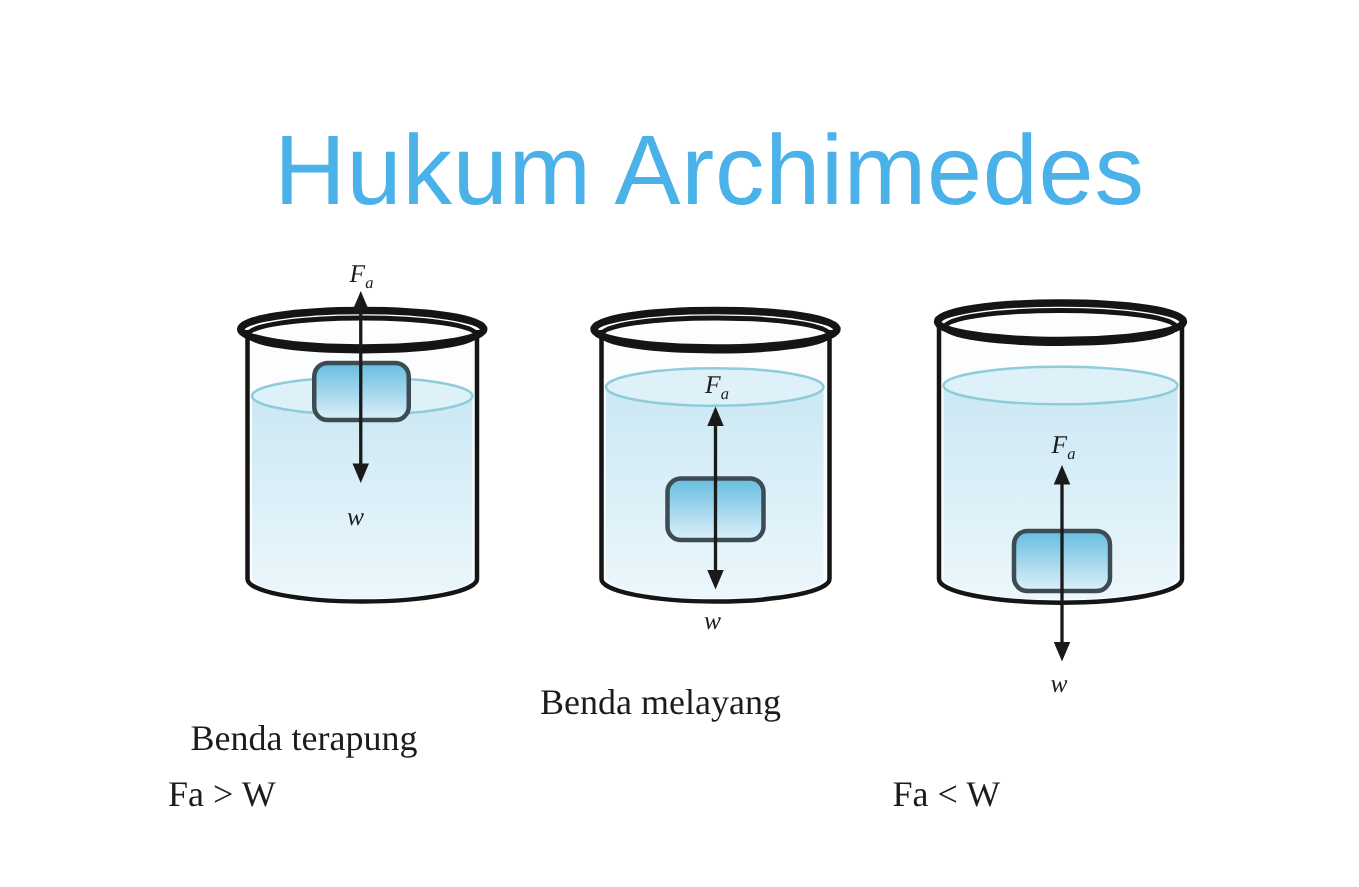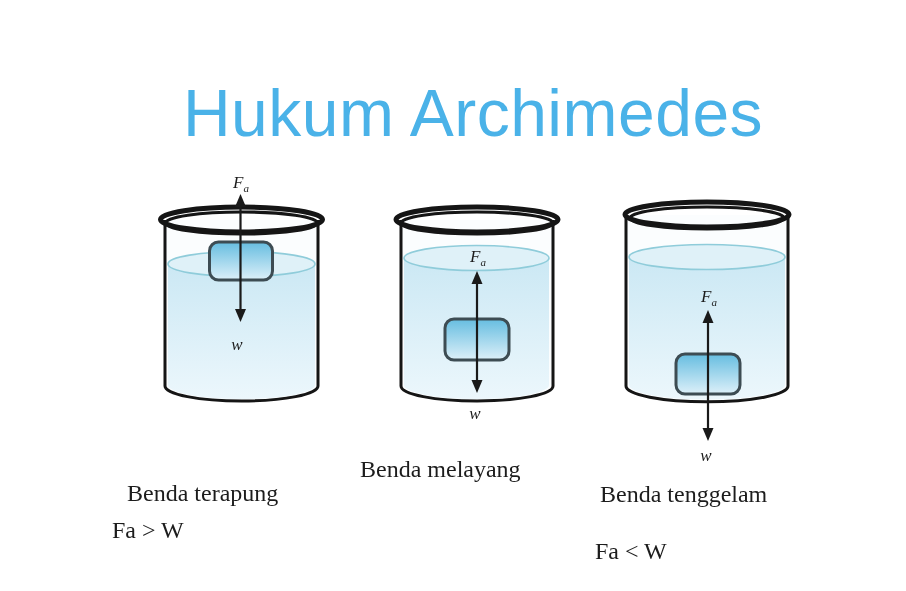--- a/index.html
+++ b/index.html
@@ -29,21 +29,21 @@
   .stop-obj-bottom { stop-color:var(--object_bottom); }
   .caption, .formula {
     position:absolute; width:220px; color:var(--text_dark);
     font-family:"Liberation Serif", serif; font-size:24px; white-space:nowrap;
   }
   .caption-1 { left:127px; top:480px; }
   .formula-1 { left:112px; top:517px;font-family:Liberation Serif, serif; }
   .caption-2 { left:360px; top:456px; }
   .formula-2 { left:359px; top:518px; }
   .caption-3 { left:600px; top:481px; }
-  .formula-3 { left:595px; top:538px; }
+  .formula-3 { left:595px; top:517px; }
 </style>
 </head>
 <body>
 
 <div class="canvas">
 
   <div class="title">Hukum Archimedes</div>
 
   <svg class="diagram-svg" width="906" height="591" viewBox="0 0 906 591">
     <defs>
@@ -96,16 +96,15 @@
       <polygon class="arrow-head" points="708,310 702.5,323 713.5,323"></polygon>
       <polygon class="arrow-head" points="708,441 702.5,428 713.5,428"></polygon>
       <text class="force-label" x="709" y="302" text-anchor="middle"><tspan>F</tspan><tspan class="force-sub" dy="4">a</tspan></text>
       <text class="force-label" x="706" y="461" text-anchor="middle">w</text>
     </g>
   </svg>
 
   <div class="caption caption-1">Benda terapung</div>
   <div class="formula formula-1">Fa &gt; W</div>
   <div class="caption caption-2">Benda melayang</div>
-  <div class="caption caption-3">Benda tenggelam</div>
   <div class="formula formula-3">Fa &lt; W</div>
 
 </div>
 
 </body></html>

